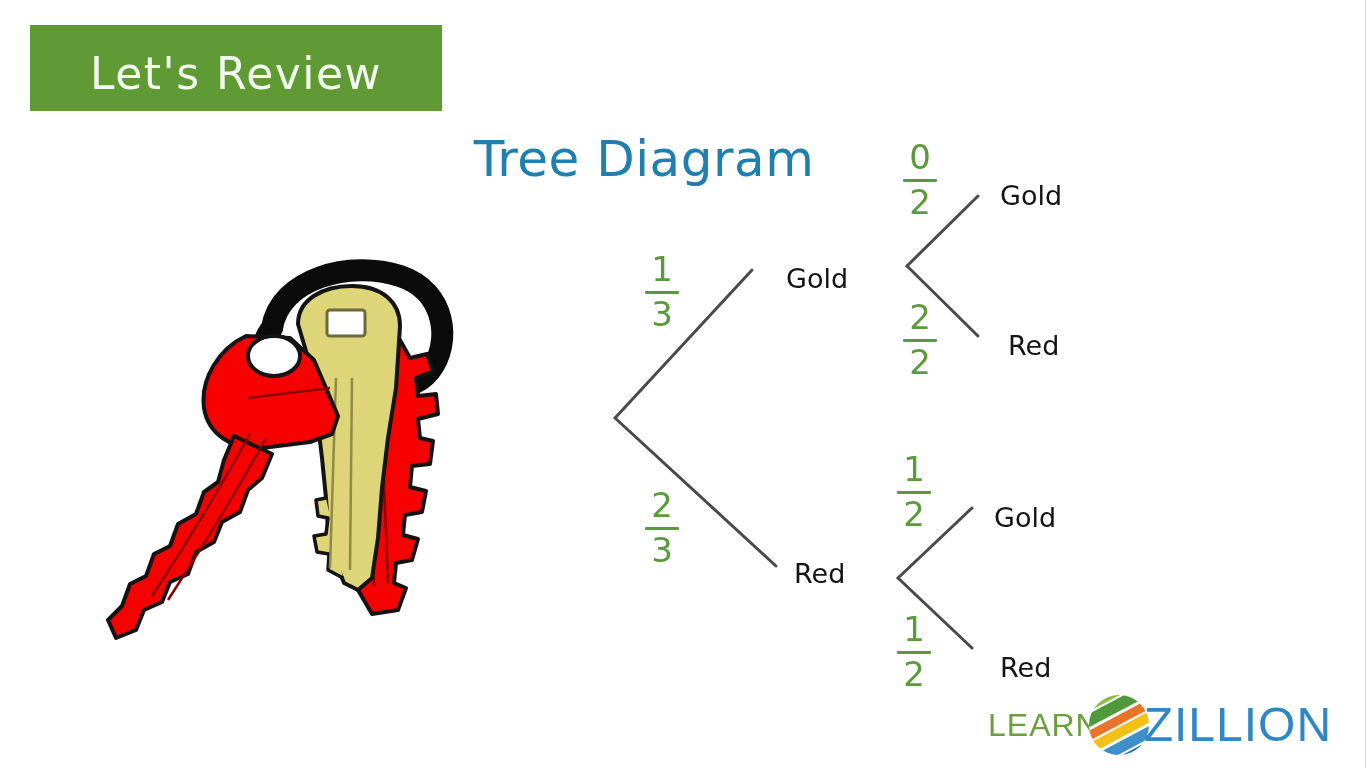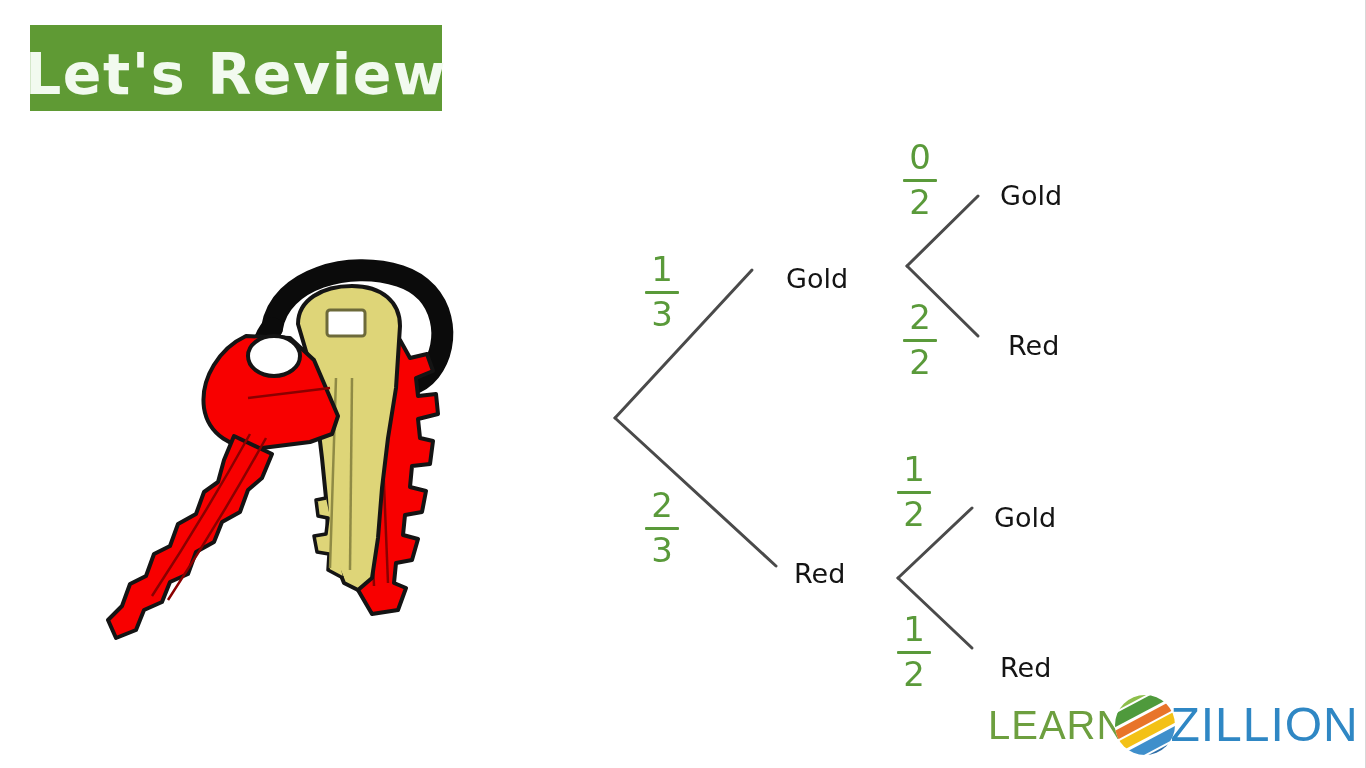--- a/index.html
+++ b/index.html
@@ -28,22 +28,22 @@
     width: 412px;
     height: 86px;
     background: #5f9a34;
     display: flex;
     align-items: center;
     justify-content: center;
   }
   #review-banner-label {
     color: #f2faef;
     font-family: "DejaVu Sans", sans-serif;
-    font-size: 57px;
-    font-weight: 700;
+    font-size: 44px;
+    font-weight: 400;
     letter-spacing: 1.5px;
     line-height: 1;
     white-space: nowrap;
     margin-top: 12px;
   }
 
   
   #diagram-title {
     position: absolute;
     left: 444px;
@@ -117,21 +117,21 @@
     left: 988px;
     top: 690px;
     width: 366px;
     height: 70px;
     display: flex;
     align-items: center;
   }
   #logo-learn-text {
     color: #6d9f3f;
     font-family: "Liberation Sans", sans-serif;
-    font-size: 40px;
+    font-size: 32px;
     font-weight: 400;
     letter-spacing: 1px;
     line-height: 1;
   }
   #logo-globe {
     width: 62px;
     height: 62px;
     margin: 0 -6px 0 -12px;
     flex: 0 0 auto;
   }
@@ -146,20 +146,21 @@
 </style>
 </head>
 <body>
 
 <div id="slide">
 
   <div id="review-banner">
     <span id="review-banner-label">Let's Review</span>
   </div>
 
+  <div id="diagram-title">Tree Diagram</div>
 
   <svg id="keys-illustration" viewBox="0 0 372 404">
 
     <g>
       <path d="M172 90 C 180 40, 250 22, 300 38 C 346 53, 352 105, 330 133 C 318 148, 300 152, 292 140" fill="none" stroke="#0b0b0b" stroke-width="22" stroke-linecap="round"></path>
       <path d="M172 90 C 162 102, 160 118, 172 128" fill="none" stroke="#0b0b0b" stroke-width="22" stroke-linecap="round"></path>
     </g>
 
     <g>
       <path d="M255 106 L300 102 L310 120 L327 116 L333 133 L316 140 L318 158 L336 156

